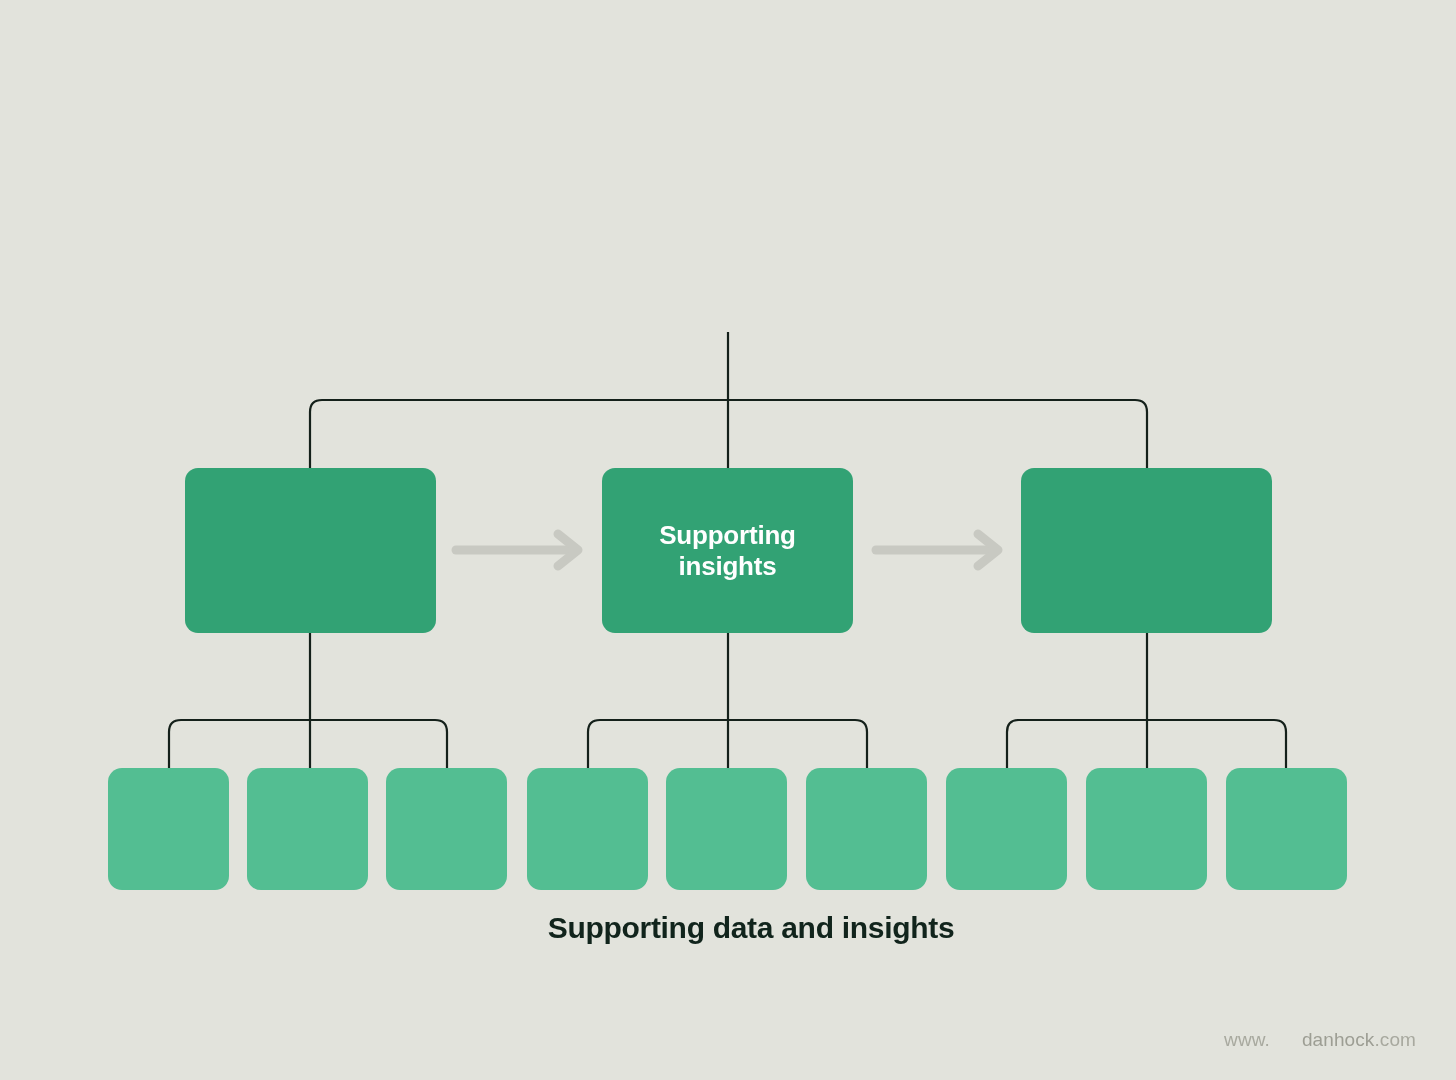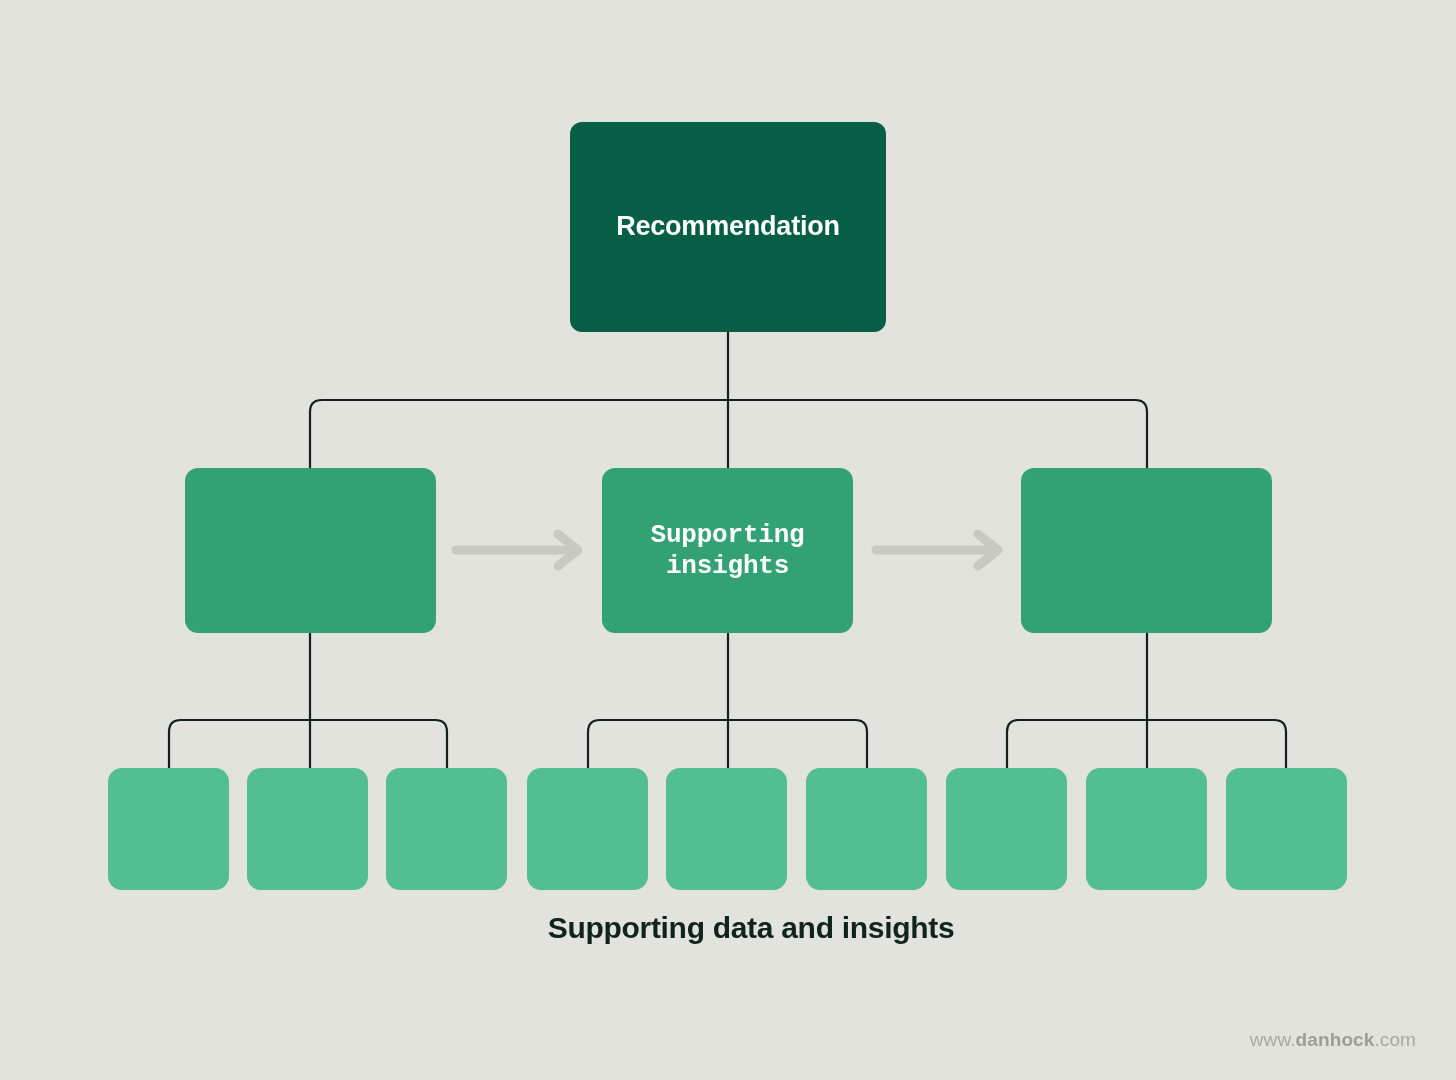--- a/index.html
+++ b/index.html
@@ -53,21 +53,21 @@
   .node-mid {
     top: 468px;
     width: 251px;
     height: 165px;
     background: #32a274;
     font-size: 26px;
     letter-spacing: -0.2px;
     border-radius: 13px;
   }
   .node-mid.m1 { left: 185px; }
-  .node-mid.m2 { left: 602px; font-family: Liberation Mono, monospace; }
+  .node-mid.m2 { left: 602px; }
   .node-mid.m3 { left: 1021px; }
   .node-leaf {
     top: 768px;
     width: 121px;
     height: 122px;
     background: #53be92;
     border-radius: 14px;
     font-size: 17px;
   }
   .leaf-label-text { display: block; }
@@ -86,22 +86,23 @@
   .watermark {
     position: absolute;
     right: 40px;
     top: 1029px;
     font-size: 19px;
     color: #a8a99f;
     letter-spacing: 0.1px;
     white-space: nowrap;
   }
   .watermark .wm-strong {
-    font-weight: bold;
+    font-weight: normal;
     color: #9d9e94;
+    margin-left: 32px;
   }
 </style>
 </head>
 <body>
 
 <div class="canvas">
 
   <svg class="connectors" viewBox="0 0 1456 1080" width="1456" height="1080" aria-hidden="true">
     <g fill="none" stroke="#14201a" stroke-width="2.2" stroke-linecap="butt">
 
@@ -124,23 +125,20 @@
         <path d="M456,550 L574,550"></path>
         <path d="M558,534 L578,550 L558,566"></path>
       </g>
       <g>
         <path d="M876,550 L994,550"></path>
         <path d="M978,534 L998,550 L978,566"></path>
       </g>
     </g>
   </svg>
 
-  <div class="node node-top">
-    <span>Recommendation</span>
-  </div>
 
   <div class="node node-mid m1">
     <span></span>
   </div>
 
   <div class="node node-mid m2">
     <span>
       <span class="leaf-label-text">Supporting</span>
       <span class="leaf-label-text">insights</span>
     </span>

